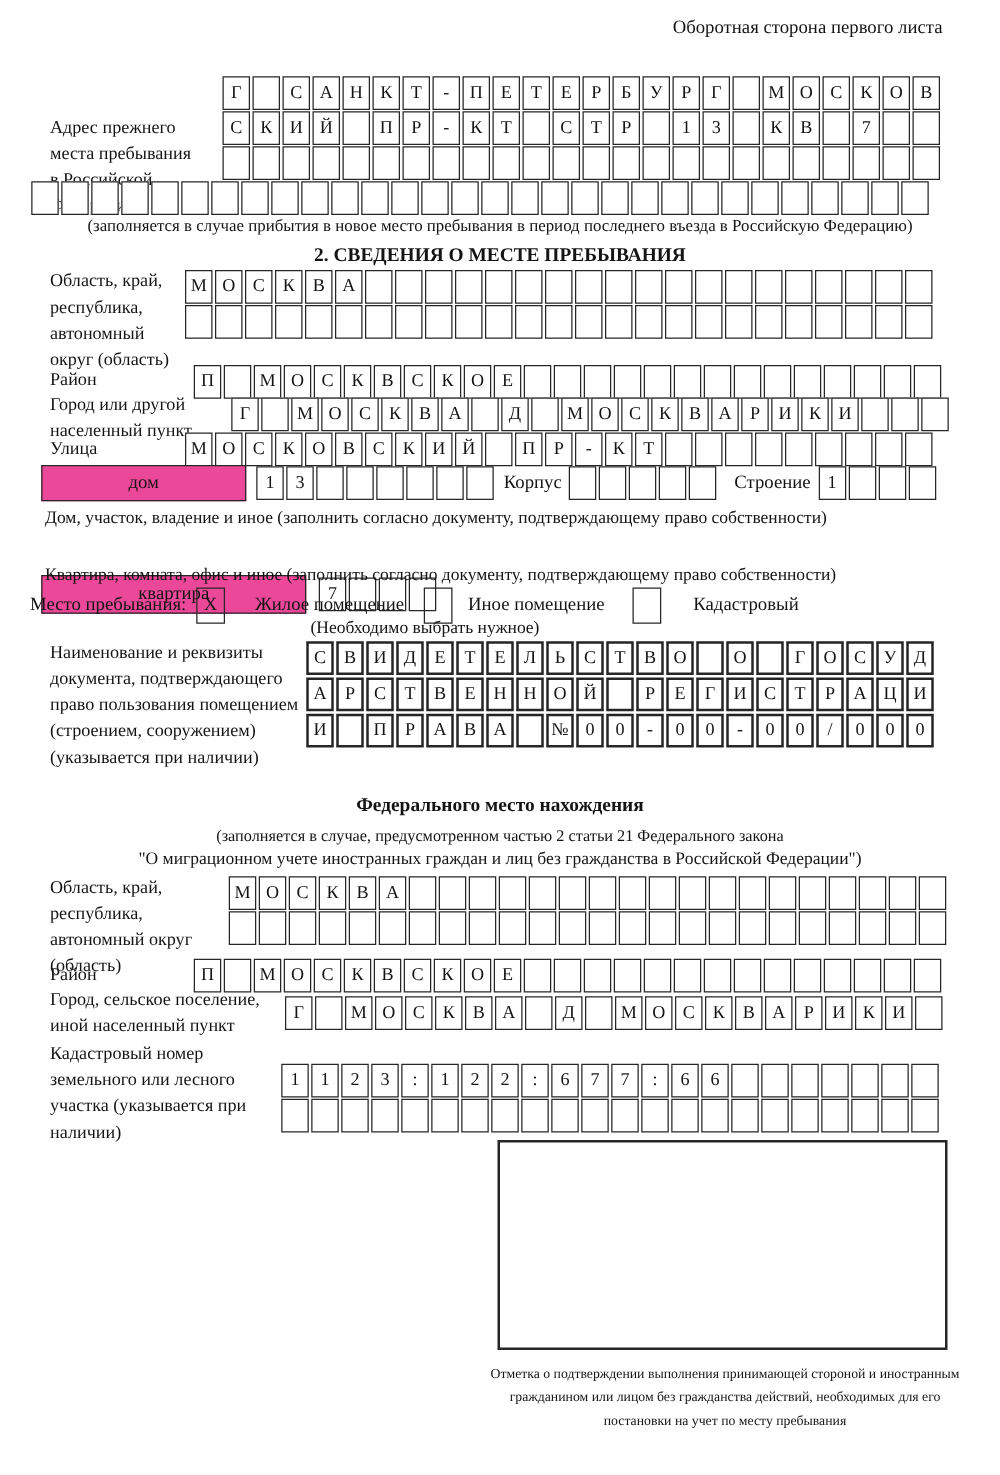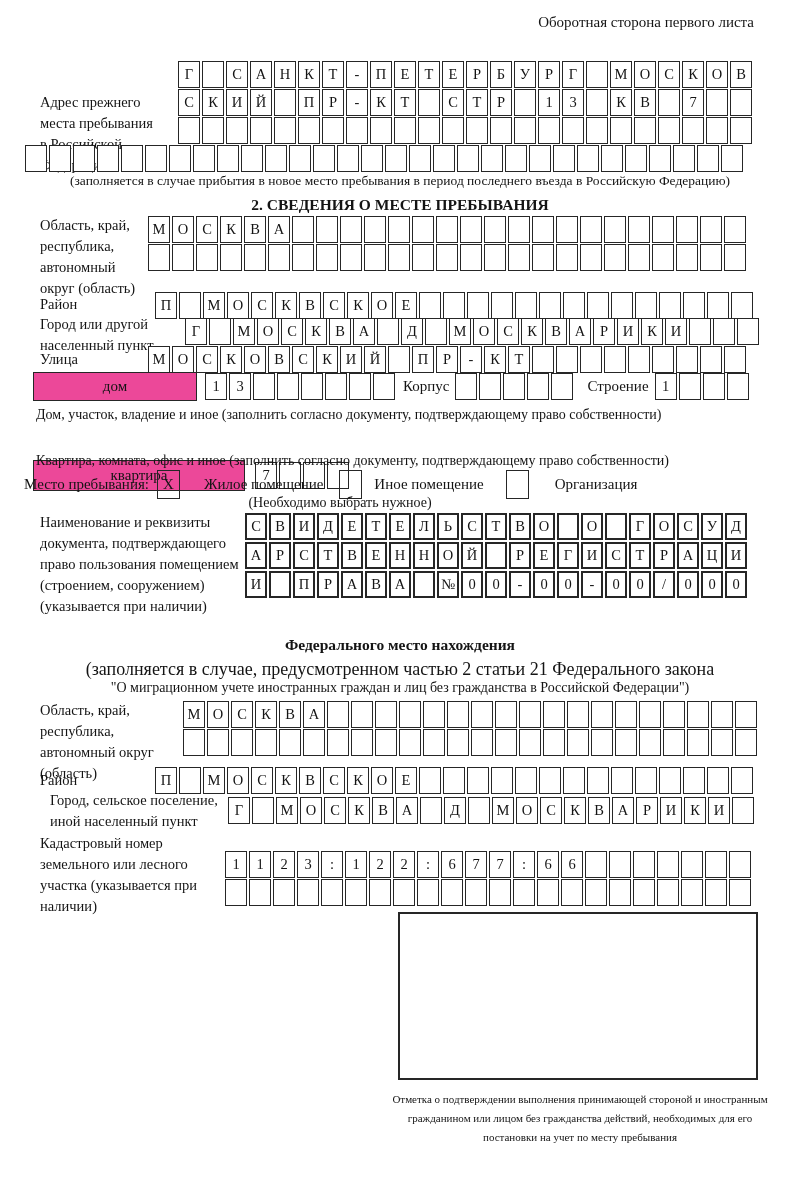--- a/index.html
+++ b/index.html
@@ -345,21 +345,21 @@
   </div>
   <div class="abs cap" style="top:452px; left:36px; font-size:14px;">Квартира, комната, офис и иное (заполнить согласно документу, подтверждающему право собственности)</div>
 
   <div class="abs hrow" style="top:470px; left:24px;">
     <div class="inl" style="margin-right:8px;">Место пребывания:</div>
     <div class="checkbox">X</div>
     <div class="inl" style="margin:0 16px 0 24px;">Жилое помещение</div>
     <div class="checkbox"></div>
     <div class="inl" style="margin:0 22px 0 12px;">Иное помещение</div>
     <div class="checkbox"></div>
-    <div class="inl" style="margin-left:26px;">Организация</div>
+    <div class="inl" style="margin-left:26px;">Кадастровый</div>
   </div>
   <div class="abs cap" style="top:494px; left:40px; width:600px; text-align:center; font-size:14px;">(Необходимо выбрать нужное)</div>
 
   <div class="abs label" style="top:512px; left:40px; width:200px;">Наименование и реквизиты документа, подтверждающего право пользования помещением (строением, сооружением) (указывается при наличии)</div>
   <div class="abs stack2 thick" style="top:513px; left:245px;">
     <div class="cellrow">
         <span class="cell">С</span>
         <span class="cell">В</span>
         <span class="cell">И</span>
         <span class="cell">Д</span>
@@ -423,21 +423,21 @@
         <span class="cell">0</span>
         <span class="cell">0</span>
         <span class="cell">/</span>
         <span class="cell">0</span>
         <span class="cell">0</span>
         <span class="cell">0</span>
       </div>
   </div>
 
   <div class="abs center h" style="top:636px;">Федерального место нахождения</div>
-  <div class="abs center cap" style="top:660px; font-size:18px;">(заполняется в случае, предусмотренном частью 2 статьи 21 Федерального закона</div>
+  <div class="abs center cap" style="top:660px; font-size:13px;">(заполняется в случае, предусмотренном частью 2 статьи 21 Федерального закона</div>
   <div class="abs center cap" style="top:679px; font-size:14px;">"О миграционном учете иностранных граждан и лиц без гражданства в Российской Федерации")</div>
 
   <div class="abs label" style="top:700px; left:40px; width:135px;">Область, край, республика, автономный округ (область)</div>
   <div class="abs stack" style="top:701px; left:183px;">
     <div class="cellrow">
         <span class="cell">М</span>
         <span class="cell">О</span>
         <span class="cell">С</span>
         <span class="cell">К</span>
         <span class="cell">В</span>
@@ -511,21 +511,21 @@
       <span class="cell"></span>
       <span class="cell"></span>
       <span class="cell"></span>
       <span class="cell"></span>
       <span class="cell"></span>
       <span class="cell"></span>
       <span class="cell"></span>
       <span class="cell"></span>
     </div>
 
-  <div class="abs label" style="top:790px; left:40px; width:185px;margin-left:10px;">Город, сельское поселение, иной населенный пункт</div>
+  <div class="abs label" style="top:790px; left:40px; width:185px;">Город, сельское поселение, иной населенный пункт</div>
   <div class="abs cellrow" style="top:797px; left:228px;">
       <span class="cell">Г</span>
       <span class="cell"></span>
       <span class="cell">М</span>
       <span class="cell">О</span>
       <span class="cell">С</span>
       <span class="cell">К</span>
       <span class="cell">В</span>
       <span class="cell">А</span>
       <span class="cell"></span>

